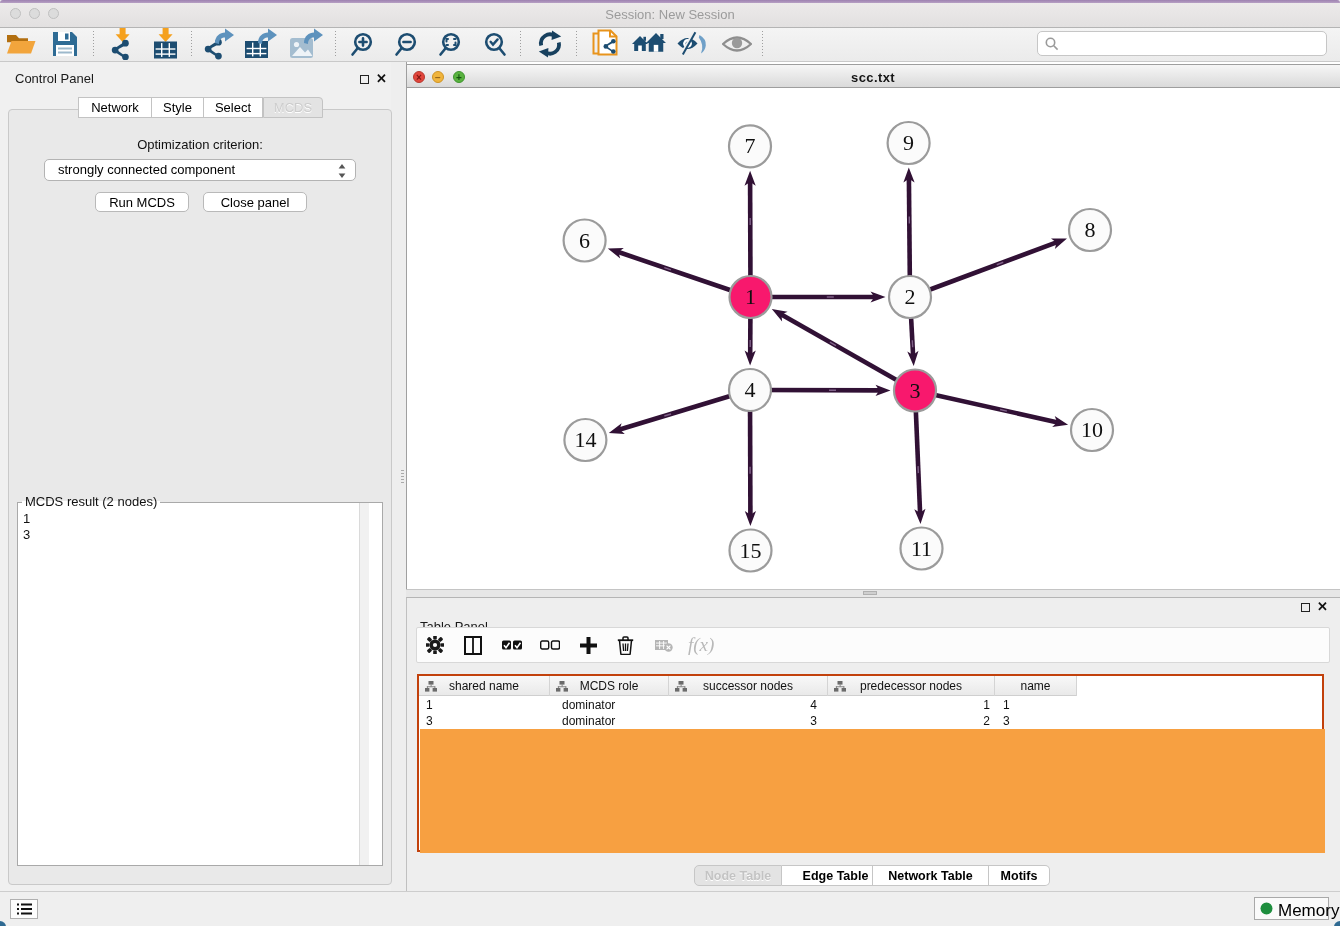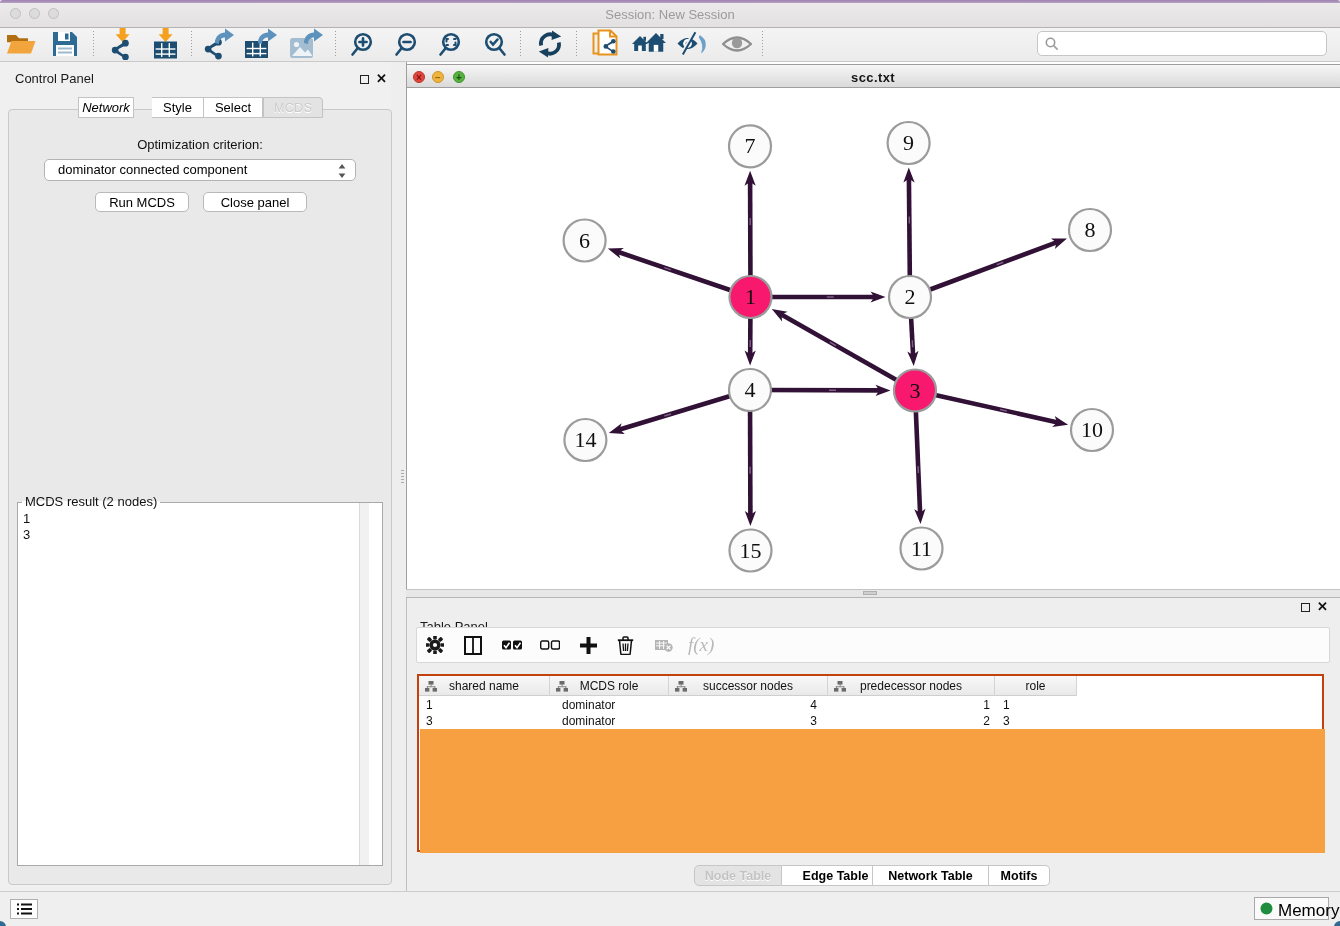--- a/index.html
+++ b/index.html
@@ -208,27 +208,27 @@
       <path d="M8.8 8.8 L12.6 12.6"></path>
     </g>
   </svg>
 <div class="abs" id="searchbox"></div>
 
 <div class="abs" id="cpanel"></div>
 <div class="abs" id="cpheader">Control Panel</div>
 <div class="abs" style="left:360px;top:75px;width:9px;height:9px;border:1.5px solid #222;"></div>
 <div class="abs" style="left:376px;top:71px;font-size:13px;font-weight:bold;color:#111;">✕</div>
 <div class="abs" id="cpinner"></div>
-<div class="tab" style="left:78px; width:56px;font-style:italic;">Network</div>
+<div class="tab" style="left:78px; width:74px;">Network</div>
 <div class="tab" style="left:152px; width:52px; border-left:none;">Style</div>
 <div class="tab" style="left:204px; width:59px; border-left:none;">Select</div>
 <div class="tab" style="left:263px; width:60px; background:#e3e3e3; color:#cccccc; text-shadow:0 1px 0 #fff; border-radius:0 4px 0 0;">MCDS</div>
 <div class="abs" style="left:0;top:137px;width:400px;text-align:center;font-size:13px;color:#111;">Optimization criterion:</div>
 <div class="abs" style="left:44px;top:159px;width:312px;height:22px;background:#ffffff;border:1px solid #b3b3b3;border-radius:5px;font-size:13px;line-height:20px;">
-  <span style="margin-left:13px;">dominator connected component</span>
+  <span style="margin-left:13px;">strongly connected component</span>
   <svg class="abs" style="right:9px;top:4px;" width="8" height="14" viewBox="0 0 8 14">
       <polygon points="4,0 7.4,4.6 0.6,4.6" fill="#555"></polygon>
       <polygon points="4,14 7.4,9.4 0.6,9.4" fill="#555"></polygon>
     </svg>
 </div>
 <div class="btn" style="left:95px;top:192px;width:94px;height:20px;line-height:19px;">Run MCDS</div>
 <div class="btn" style="left:203px;top:192px;width:104px;height:20px;line-height:19px;">Close panel</div>
 
 <div class="abs" style="left:17px;top:502px;width:366px;height:364px;background:#ffffff;border:1px solid #a9a9a9;"></div>
 <div class="abs" style="left:359px;top:503px;width:10px;height:362px;background:#f1f1f1;border-left:1px solid #dadada;"></div>
@@ -408,21 +408,21 @@
   <div class="hcell" style="left:409px;width:167px;"><svg style="position:absolute;left:6px;top:5px;" width="12" height="11" viewBox="0 0 12 11">
         <g fill="#6b6b6b">
           <rect x="3.5" y="0" width="5" height="3.6"></rect>
           <rect x="0" y="7" width="4.4" height="3.6"></rect>
           <rect x="7.6" y="7" width="4.4" height="3.6"></rect>
           <path d="M5.7 3.6h0.8v2h-0.8z"></path>
           <path d="M1.9 5.4h8.4v0.8H1.9z"></path>
           <path d="M1.9 5.4h0.8v2h-0.8z M9.5 5.4h0.8v2h-0.8z"></path>
         </g>
       </svg>predecessor nodes</div>
-  <div class="hcell" style="left:576px;width:82px;">role</div>
+  <div class="hcell" style="left:576px;width:82px;">name</div>
   <div class="rcell" style="left:7px;top:21px;">1</div>
   <div class="rcell" style="left:143px;top:21px;">dominator</div>
   <div class="rcell" style="left:250px;top:21px;width:148px;text-align:right;">4</div>
   <div class="rcell" style="left:409px;top:21px;width:162px;text-align:right;">1</div>
   <div class="rcell" style="left:584px;top:21px;">1</div>
   <div class="rcell" style="left:7px;top:37px;">3</div>
   <div class="rcell" style="left:143px;top:37px;">dominator</div>
   <div class="rcell" style="left:250px;top:37px;width:148px;text-align:right;">3</div>
   <div class="rcell" style="left:409px;top:37px;width:162px;text-align:right;">2</div>
   <div class="rcell" style="left:584px;top:37px;">3</div>

